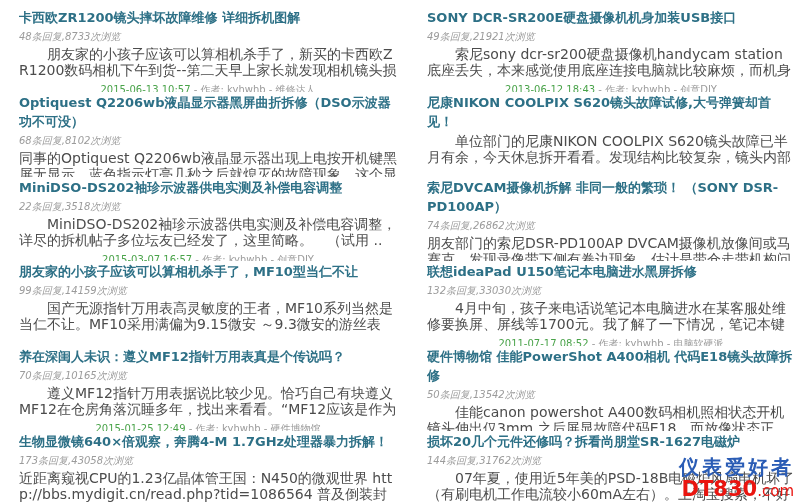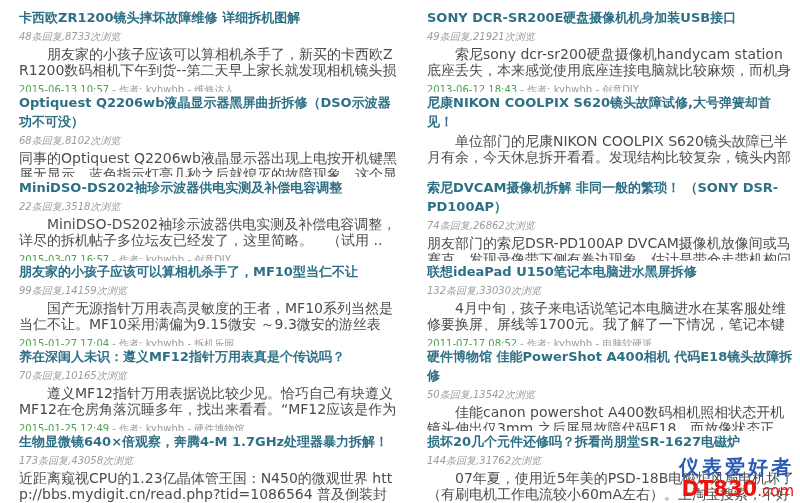--- a/index.html
+++ b/index.html
@@ -37,20 +37,21 @@
     max-height:32px;
     overflow:hidden;
     word-break:break-all;
     margin-top:3px;
   }
   .footer {
     font-size:10px;
     line-height:13px;
     margin-top:5px;
     color:#9b9b9b;
+    text-align:center;
   }
   .date { color:#4aa34a; }
   .watermark {
     position:absolute;
     right:6px;
     bottom:3px;
     text-align:right;
     line-height:1.05;
   }
   .wm-cn {
@@ -92,21 +93,20 @@
     <div class="entry">
       <a class="title">MiniDSO-DS202袖珍示波器供电实测及补偿电容调整</a>
       <div class="meta">22条回复,3518次浏览</div>
       <div class="excerpt">　　MiniDSO-DS202袖珍示波器供电实测及补偿电容调整，详尽的拆机帖子多位坛友已经发了，这里简略。　（试用 ..</div>
       <div class="footer"><span class="date">2015-03-07 16:57</span> <span>- 作者: kyhwhb - 创意DIY</span></div>
     </div>
     <div class="entry">
       <a class="title">朋友家的小孩子应该可以算相机杀手了，MF10型当仁不让</a>
       <div class="meta">99条回复,14159次浏览</div>
       <div class="excerpt">　　国产无源指针万用表高灵敏度的王者，MF10系列当然是当仁不让。MF10采用满偏为9.15微安 ～9.3微安的游丝表头，直流灵敏度为100k ..</div>
-      <div class="footer"><span class="date">2015-01-27 17:04</span> <span>- 作者: kyhwhb - 拆机乐园</span></div>
     </div>
     <div class="entry">
       <a class="title">养在深闺人未识：遵义MF12指针万用表真是个传说吗？</a>
       <div class="meta">70条回复,10165次浏览</div>
       <div class="excerpt">　　遵义MF12指针万用表据说比较少见。恰巧自己有块遵义MF12在仓房角落沉睡多年，找出来看看。“MF12应该是作为一个” ..</div>
       <div class="footer"><span class="date">2015-01-25 12:49</span> <span>- 作者: kyhwhb - 硬件博物馆</span></div>
     </div>
     <div class="entry">
       <a class="title">生物显微镜640×倍观察，奔腾4-M 1.7GHz处理器暴力拆解！</a>
       <div class="meta">173条回复,43058次浏览</div>

